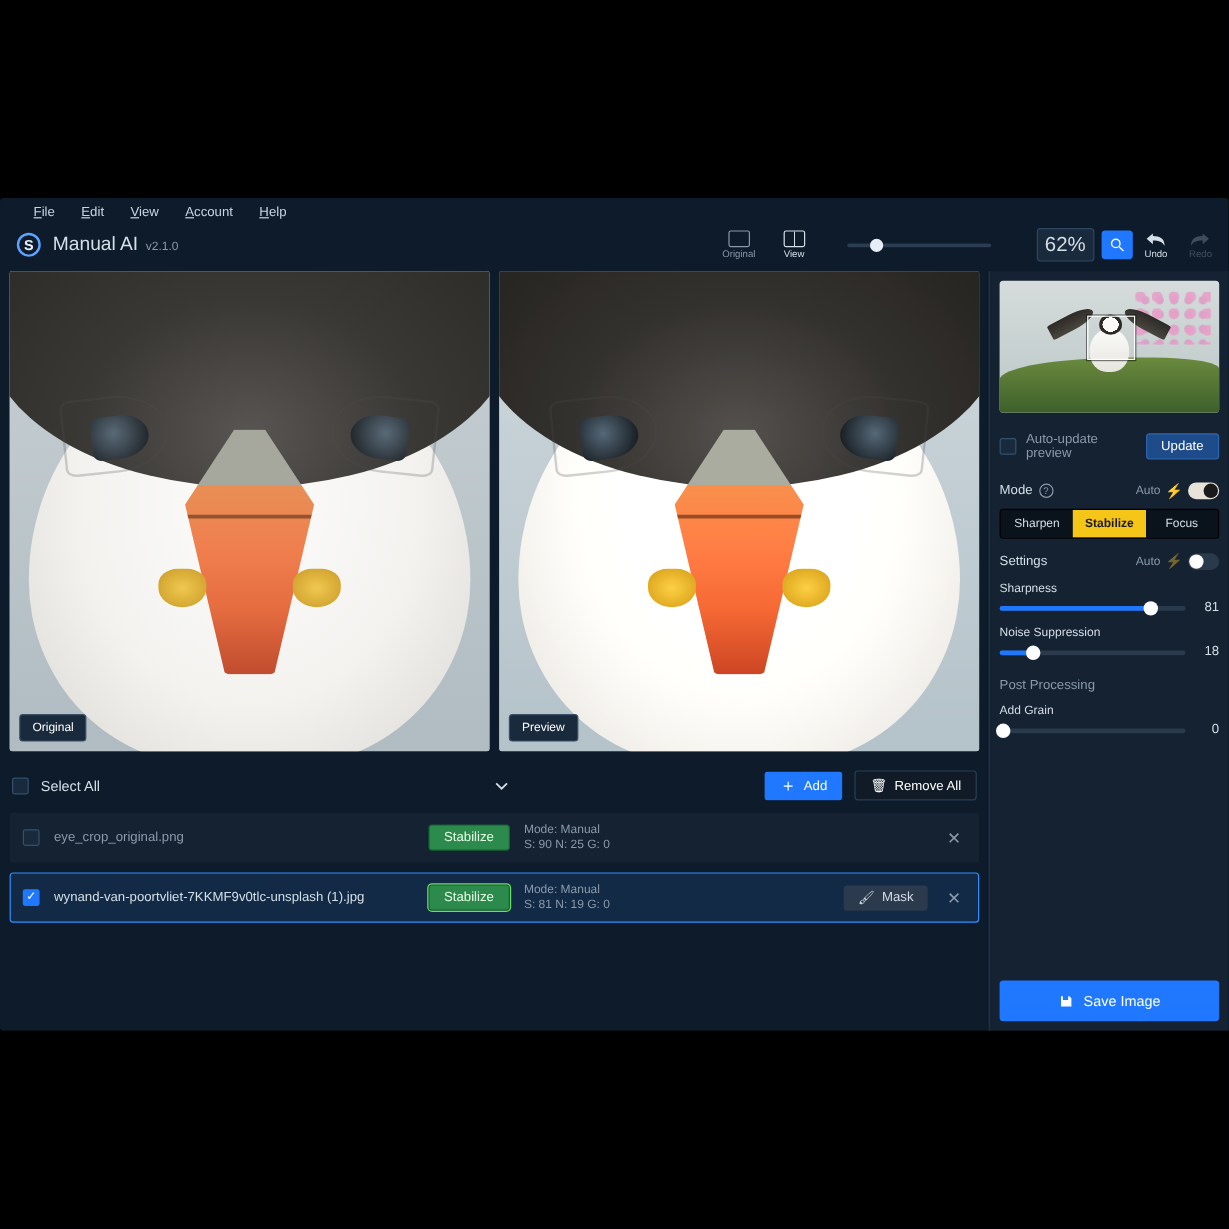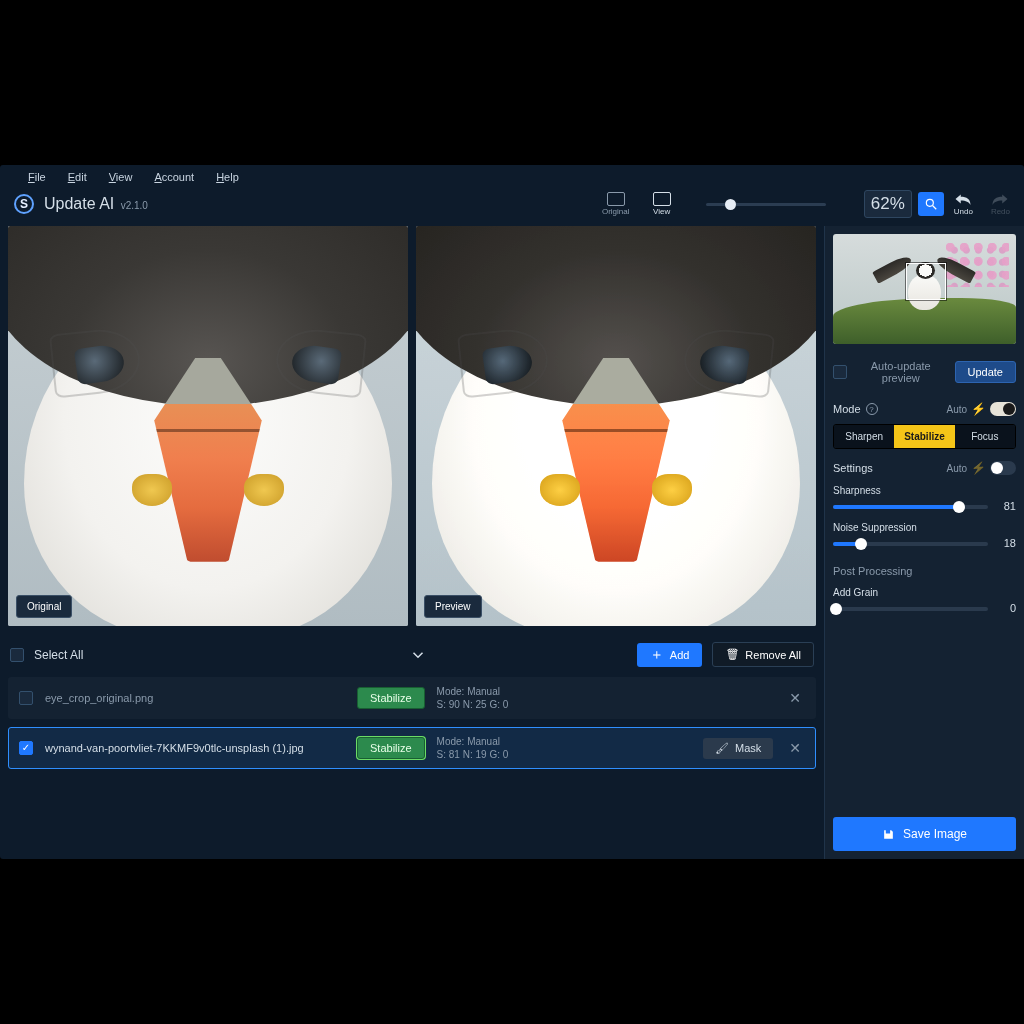--- a/index.html
+++ b/index.html
@@ -238,21 +238,21 @@
   .bird-mini .wing.l{ top:10%; left:-20%; transform:rotate(-28deg);}
   .bird-mini .wing.r{ top:10%; right:-20%; transform:scaleX(-1) rotate(-28deg);}
   .bird-mini .head{ position:absolute; top:10%; left:38%; width:26%; height:28%;
     background:radial-gradient(#fafaf8 50%, #2c2a27 51%);
     border-radius:50%;}
   .thumb-nav .viewport-box{
     position:absolute; top:26%; left:40%; width:22%; height:34%;
     border:1px solid #fff; box-shadow:0 0 0 1px rgba(0,0,0,0.5);
   }
 
-  .side-row { display:flex; align-items:center; gap:8px; margin:6px 0;text-align:center;}
+  .side-row { display:flex; align-items:center; gap:8px; margin:6px 0;}
   .side-label { font-size:11px; color:var(--txt-dim);}
   .btn.update { background:#1e4b8a; color:#fff; padding:4px 12px; font-size:11px;
     margin-left:auto; border:1px solid #2d64b0;}
 
   .section-head {
     display:flex; align-items:center; margin-top:12px; font-size:11px;
     color:var(--txt-dim);
   }
   .section-head .title { color:var(--txt);}
   .help-q { width:12px;height:12px;border:1px solid var(--txt-dim);
@@ -321,21 +321,21 @@
     <span>File</span>
     <span>Edit</span>
     <span>View</span>
     <span>Account</span>
     <span>Help</span>
   </div>
 
   <div class="titlerow">
     <div class="logo-circle">S</div>
     <div>
-      <span class="app-title">Update AI</span>
+      <span class="app-title">Manual AI</span>
       <span class="app-version">v2.1.0</span>
     </div>
     <div class="title-spacer"></div>
 
     <div class="view-toggle">
       <div class="vt-item">
         <span class="vt-icon"></span>
         <span>Original</span>
       </div>
       <div class="vt-item active">

